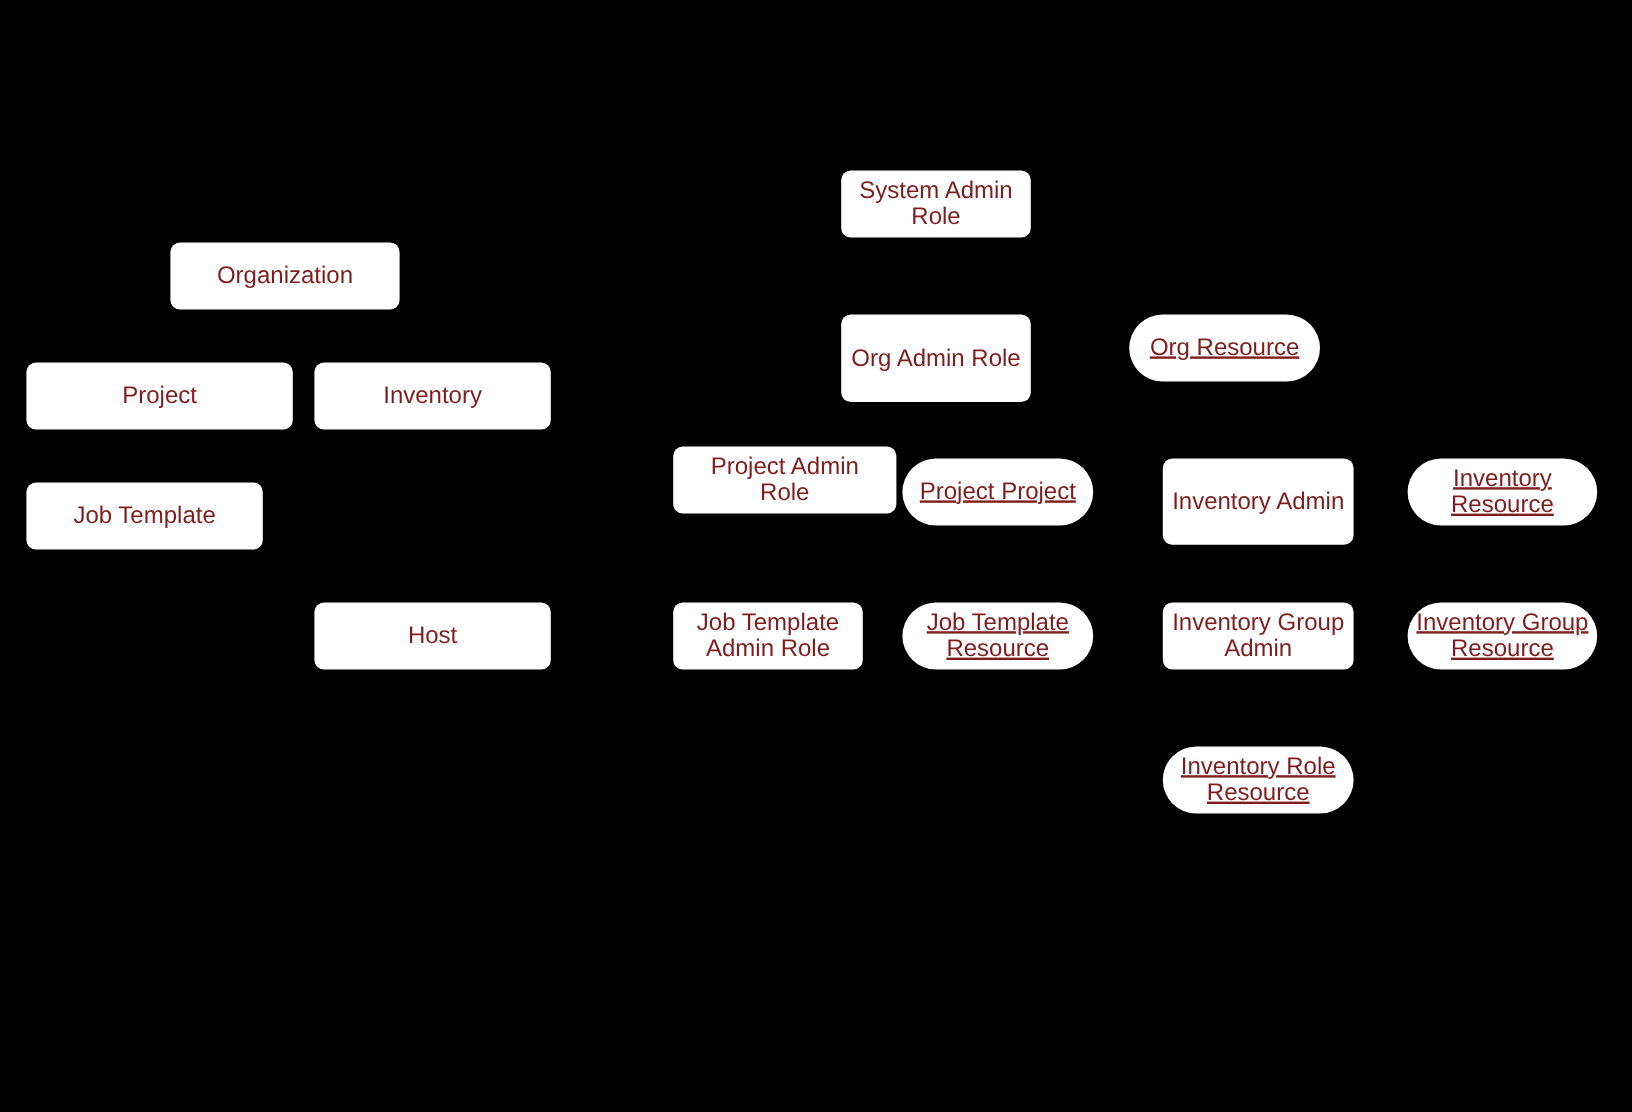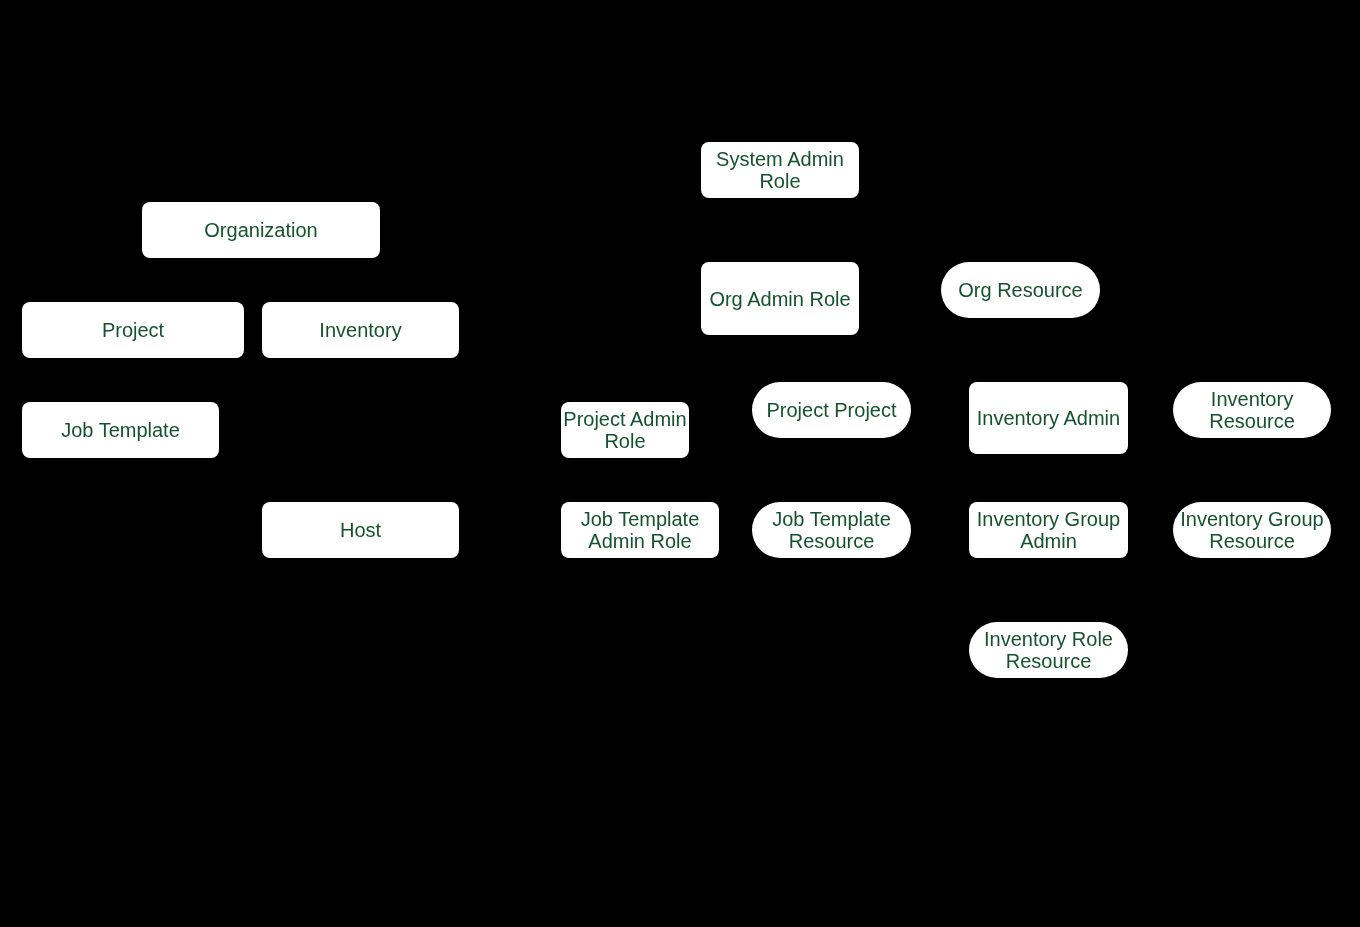--- a/index.html
+++ b/index.html
@@ -10,58 +10,58 @@
     overflow: hidden;
   }
   .canvas {
     position: relative;
     width: 1360px; height: 927px;
     background: #000000;
   }
   .node {
     position: absolute;
     background: #ffffff;
-    color: #14532d;
+    color: #7f1d1d;
     display: flex;
     align-items: center;
     justify-content: center;
     text-align: center;
     font-size: 20px;
     line-height: 22px;
     white-space: pre-line;
     box-sizing: border-box;
     padding: 0 2px;
   }
   .rect { border-radius: 8px; }
-  .pill { border-radius: 28px; }
+  .pill { border-radius: 28px; text-decoration: underline; }
 </style>
 </head>
 <body>
 
 <div class="canvas">
 
-  <div class="node rect" style="left:142px; top:202px; width:238px; height:56px">Organization</div>
+  <div class="node rect" style="left:142px; top:202px; width:191px; height:56px">Organization</div>
 
   <div class="node rect" style="left:22px; top:302px; width:222px; height:56px">Project</div>
 
   <div class="node rect" style="left:262px; top:302px; width:197px; height:56px">Inventory</div>
 
   <div class="node rect" style="left:22px; top:402px; width:197px; height:56px">Job Template</div>
 
 
   <div class="node rect" style="left:262px; top:502px; width:197px; height:56px">Host</div>
 
   <div class="node rect" style="left:701px; top:142px; width:158px; height:56px">System Admin
 Role</div>
 
   <div class="node rect" style="left:701px; top:262px; width:158px; height:73px">Org Admin Role</div>
 
   <div class="node pill" style="left:941px; top:262px; width:159px; height:56px">Org Resource</div>
 
-  <div class="node rect" style="left:561px; top:402px; width:128px; height:56px">Project Admin
+  <div class="node rect" style="left:561px; top:372px; width:186px; height:56px">Project Admin
 Role</div>
 
   <div class="node pill" style="left:752px; top:382px; width:159px; height:56px">Project Project</div>
 
   <div class="node rect" style="left:969px; top:382px; width:159px; height:72px">Inventory Admin</div>
 
   <div class="node pill" style="left:1173px; top:382px; width:158px; height:56px">Inventory
 Resource</div>
 
   <div class="node rect" style="left:561px; top:502px; width:158px; height:56px">Job Template

